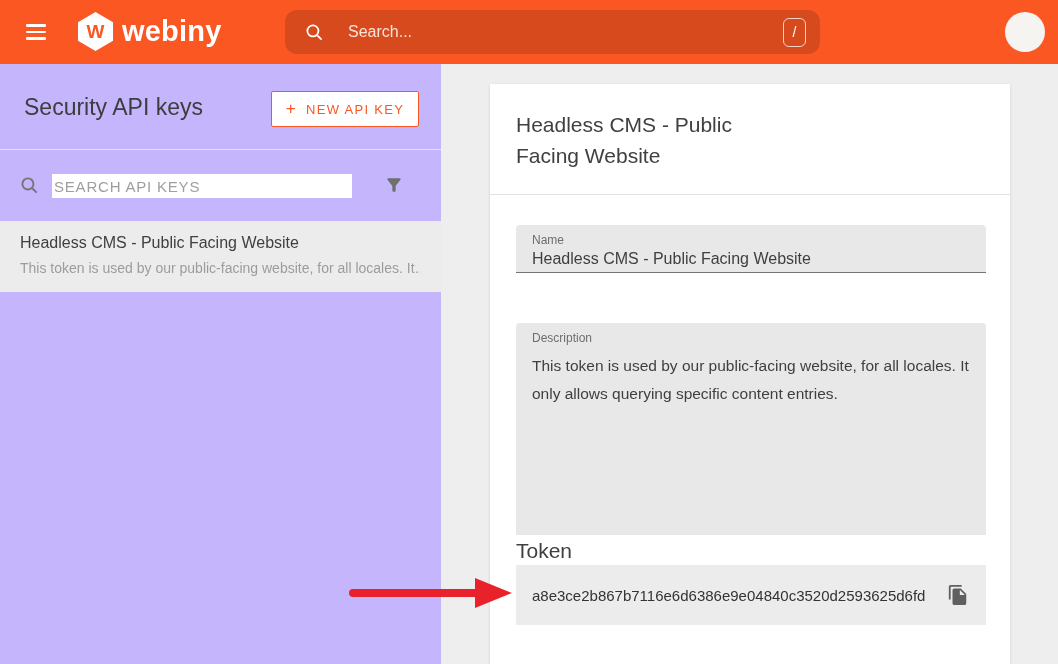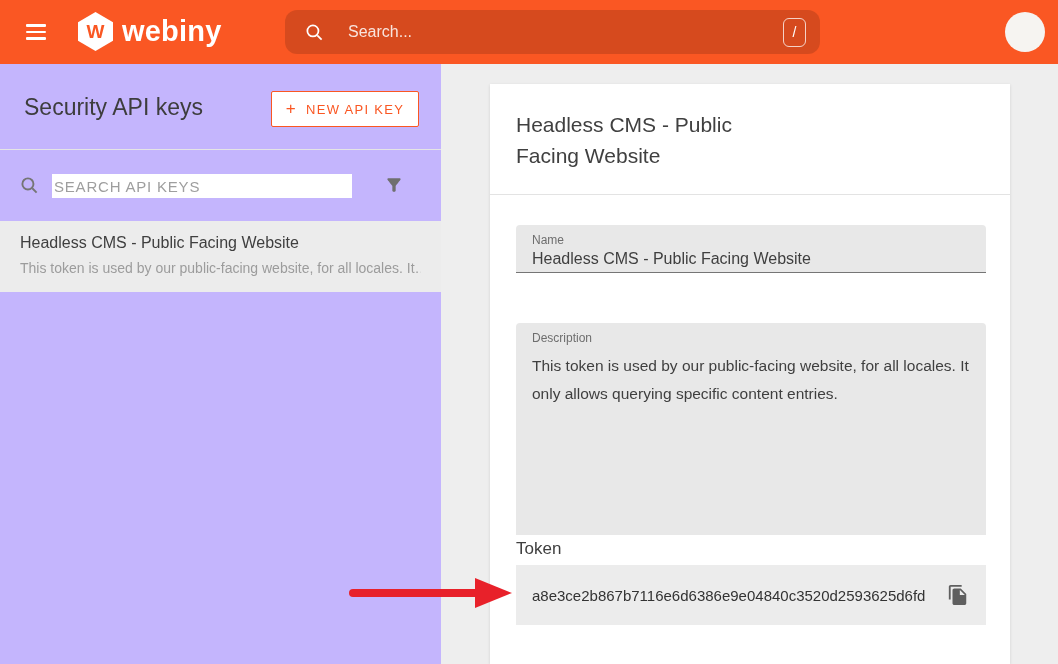--- a/index.html
+++ b/index.html
@@ -101,21 +101,21 @@
     width:100%; border:none; outline:none; background:transparent;
     font-size:16px; color:#3f3f3f; margin-top:3px; padding:0;
     font-family:"Liberation Sans", sans-serif;
   }
   .field-desc { top:239px; height:212px; }
   .field-desc textarea {
     width:100%; height:126px; border:none; outline:none; background:transparent; resize:none;
     font-size:15.5px; line-height:28px; color:#3f3f3f; margin-top:7px; padding:0;
     font-family:"Liberation Sans", sans-serif; overflow:hidden;
   }
-  .token-label { position:absolute; left:26px; top:455px; font-size:17px; color:#3f3f3f;text-align:center; }
+  .token-label { position:absolute; left:26px; top:455px; font-size:21px; color:#3f3f3f;text-align:center; }
   .token-box {
     position:absolute; left:26px; top:481px; width:470px; height:60px;
     background:#ececec; display:flex; align-items:center; padding:0 14px 0 16px;
   }
   .token-value { font-size:15px; color:#333; }
   .copy-btn {
     margin-left:auto; width:28px; height:28px; border:none; background:transparent;
     color:#5f5f5f; cursor:pointer; display:flex; align-items:center; justify-content:center; padding:0;
   }
 

